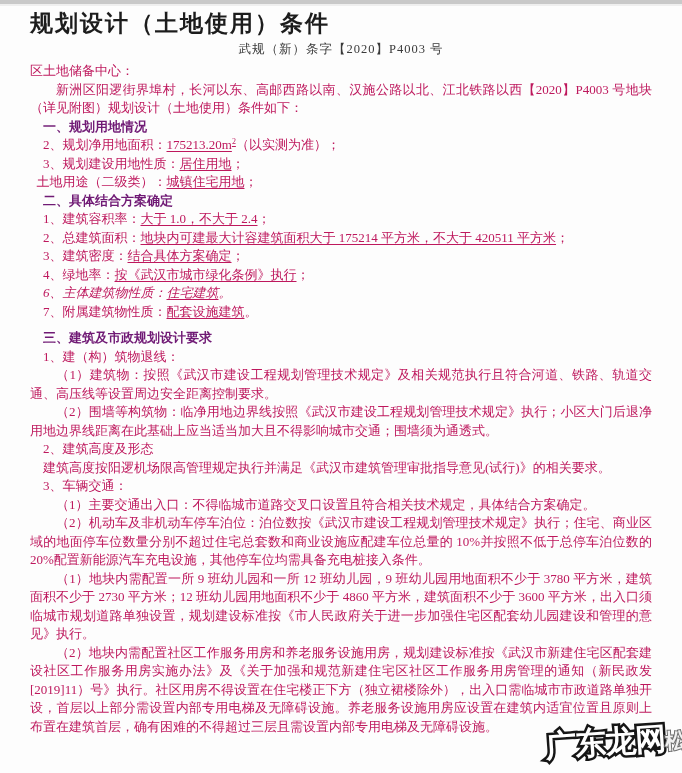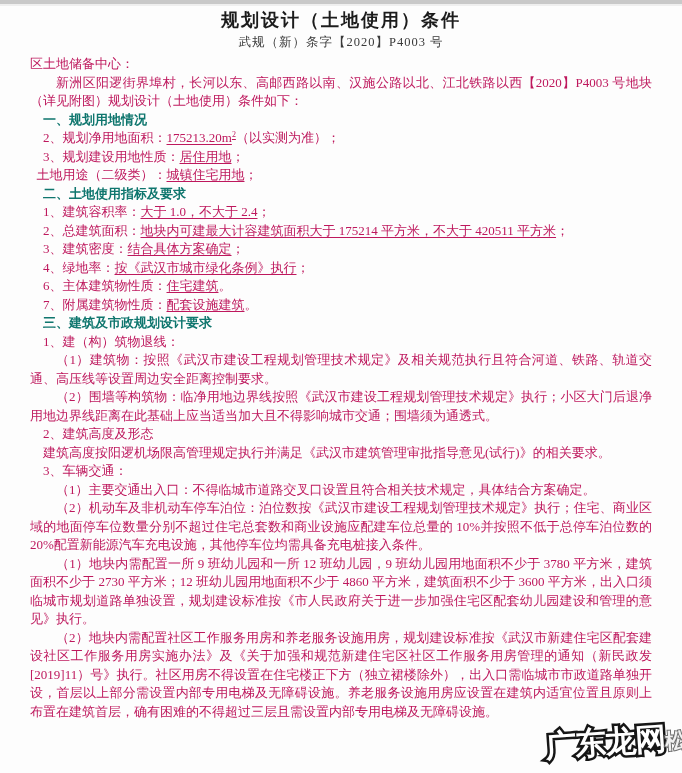--- a/index.html
+++ b/index.html
@@ -5,30 +5,30 @@
   html,body{margin:0;padding:0;}
   body{
     width:682px;height:773px;position:relative;overflow:hidden;
     background:#fdfdfd;color:#2f2f2f;
     font-family:"Liberation Serif","DejaVu Serif",serif;
   }
   .scan-bar{position:absolute;top:0;left:0;width:682px;height:4px;background:#c9c9c9;}
   .scan-bar2{position:absolute;top:4px;left:0;width:682px;height:2px;background:#efefef;}
   .page{padding:8px 30px 0 30px;}
   .title{
-    text-align:center;font-size:18px;font-weight:bold;color:#1c1c1c;
+    text-align:left;font-size:23px;font-weight:bold;color:#1c1c1c;
     letter-spacing:2px;margin:0 0 2px 0;
   }
   .docnum{text-align:center;font-size:12.5px;color:#3a3a3a;margin:0 0 4px 0;letter-spacing:1px;}
   .body-text{font-size:13px;}
   .para{
     margin:0;line-height:18.5px;text-align:justify;
     color:#be185d;
   }
-  .para.bold{font-weight:bold;color:#0f766e;}
+  .para.bold{font-weight:bold;color:#701a75;}
   .u{text-decoration:underline;text-underline-offset:2px;}
   sup{font-size:8px;line-height:0;}
   .watermark{
     position:absolute;left:544px;top:726px;white-space:nowrap;
     transform:rotate(-4deg);transform-origin:left top;
     font-family:"DejaVu Sans","Liberation Sans",sans-serif;
     font-weight:bold;font-size:31px;letter-spacing:-1px;
     color:#ffffff;
     -webkit-text-stroke:5px #161616;
     paint-order:stroke fill;
@@ -48,28 +48,28 @@
   <h1 class="title">规划设计（土地使用）条件</h1>
   <div class="docnum">武规（新）条字【2020】P4003 号</div>
   <div class="body-text">
     <p class="para">区土地储备中心：</p>
     <div id="paras">
         <p class="para" style="text-indent: 2em;"><span>新洲区阳逻街界埠村，长河以东、高邮西路以南、汉施公路以北、江北铁路以西【2020】P4003 号地块（详见附图）规划设计（土地使用）条件如下：</span></p>
         <p class="para bold" style="text-indent: 1em;"><span>一、规划用地情况</span></p>
         <p class="para" style="text-indent: 1em;"><span>2、规划净用地面积：</span><span class="u">175213.20m</span><sup class="u">2</sup><span>（以实测为准）；</span></p>
         <p class="para" style="text-indent: 1em;"><span>3、规划建设用地性质：</span><span class="u">居住用地</span><span>；</span></p>
         <p class="para" style="text-indent: 0.5em;"><span>土地用途（二级类）：</span><span class="u">城镇住宅用地</span><span>；</span></p>
-        <p class="para bold" style="text-indent: 1em;"><span>二、土地使用指标及要求</span></p>
+        <p class="para bold" style="text-indent: 1em;"><span>二、具体结合方案确定</span></p>
         <p class="para" style="text-indent: 1em;"><span>1、建筑容积率：</span><span class="u">大于 1.0，不大于 2.4</span><span>；</span></p>
         <p class="para" style="text-indent: 1em;"><span>2、总建筑面积：</span><span class="u">地块内可建最大计容建筑面积大于 175214 平方米，不大于 420511 平方米</span><span>；</span></p>
         <p class="para" style="text-indent: 1em;"><span>3、建筑密度：</span><span class="u">结合具体方案确定</span><span>；</span></p>
         <p class="para" style="text-indent: 1em;"><span>4、绿地率：</span><span class="u">按《武汉市城市绿化条例》执行</span><span>；</span></p>
-        <p class="para" style="text-indent: 1em;"><span>6、主体建筑物性质：</span><span class="u">住宅建筑</span><span>。</span></p>
+        <p class="para" style="text-indent: 1em; font-style: italic;"><span>6、主体建筑物性质：</span><span class="u">住宅建筑</span><span>。</span></p>
         <p class="para" style="text-indent: 1em;"><span>7、附属建筑物性质：</span><span class="u">配套设施建筑</span><span>。</span></p>
-        <p class="para bold" style="text-indent: 1em;"><span>三、建筑及市政规划设计要求</span></p>
+        <p class="para bold" style="text-indent: 1em; margin-top: 8px;"><span>三、建筑及市政规划设计要求</span></p>
         <p class="para" style="text-indent: 1em;"><span>1、建（构）筑物退线：</span></p>
         <p class="para" style="text-indent: 2em;"><span>（1）建筑物：按照《武汉市建设工程规划管理技术规定》及相关规范执行且符合河道、铁路、轨道交通、高压线等设置周边安全距离控制要求。</span></p>
         <p class="para" style="text-indent: 2em;"><span>（2）围墙等构筑物：临净用地边界线按照《武汉市建设工程规划管理技术规定》执行；小区大门后退净用地边界线距离在此基础上应当适当加大且不得影响城市交通；围墙须为通透式。</span></p>
         <p class="para" style="text-indent: 1em;"><span>2、建筑高度及形态</span></p>
         <p class="para" style="text-indent: 1em;"><span>建筑高度按阳逻机场限高管理规定执行并满足《武汉市建筑管理审批指导意见(试行)》的相关要求。</span></p>
         <p class="para" style="text-indent: 1em;"><span>3、车辆交通：</span></p>
         <p class="para" style="text-indent: 2em;"><span>（1）主要交通出入口：不得临城市道路交叉口设置且符合相关技术规定，具体结合方案确定。</span></p>
         <p class="para" style="text-indent: 2em;"><span>（2）机动车及非机动车停车泊位：泊位数按《武汉市建设工程规划管理技术规定》执行；住宅、商业区域的地面停车位数量分别不超过住宅总套数和商业设施应配建车位总量的 10%并按照不低于总停车泊位数的 20%配置新能源汽车充电设施，其他停车位均需具备充电桩接入条件。</span></p>
         <p class="para" style="text-indent: 2em;"><span>（1）地块内需配置一所 9 班幼儿园和一所 12 班幼儿园，9 班幼儿园用地面积不少于 3780 平方米，建筑面积不少于 2730 平方米；12 班幼儿园用地面积不少于 4860 平方米，建筑面积不少于 3600 平方米，出入口须临城市规划道路单独设置，规划建设标准按《市人民政府关于进一步加强住宅区配套幼儿园建设和管理的意见》执行。</span></p>
         <p class="para" style="text-indent: 2em;"><span>（2）地块内需配置社区工作服务用房和养老服务设施用房，规划建设标准按《武汉市新建住宅区配套建设社区工作服务用房实施办法》及《关于加强和规范新建住宅区社区工作服务用房管理的通知（新民政发[2019]11）号》执行。社区用房不得设置在住宅楼正下方（独立裙楼除外），出入口需临城市市政道路单独开设，首层以上部分需设置内部专用电梯及无障碍设施。养老服务设施用房应设置在建筑内适宜位置且原则上布置在建筑首层，确有困难的不得超过三层且需设置内部专用电梯及无障碍设施。</span></p>

